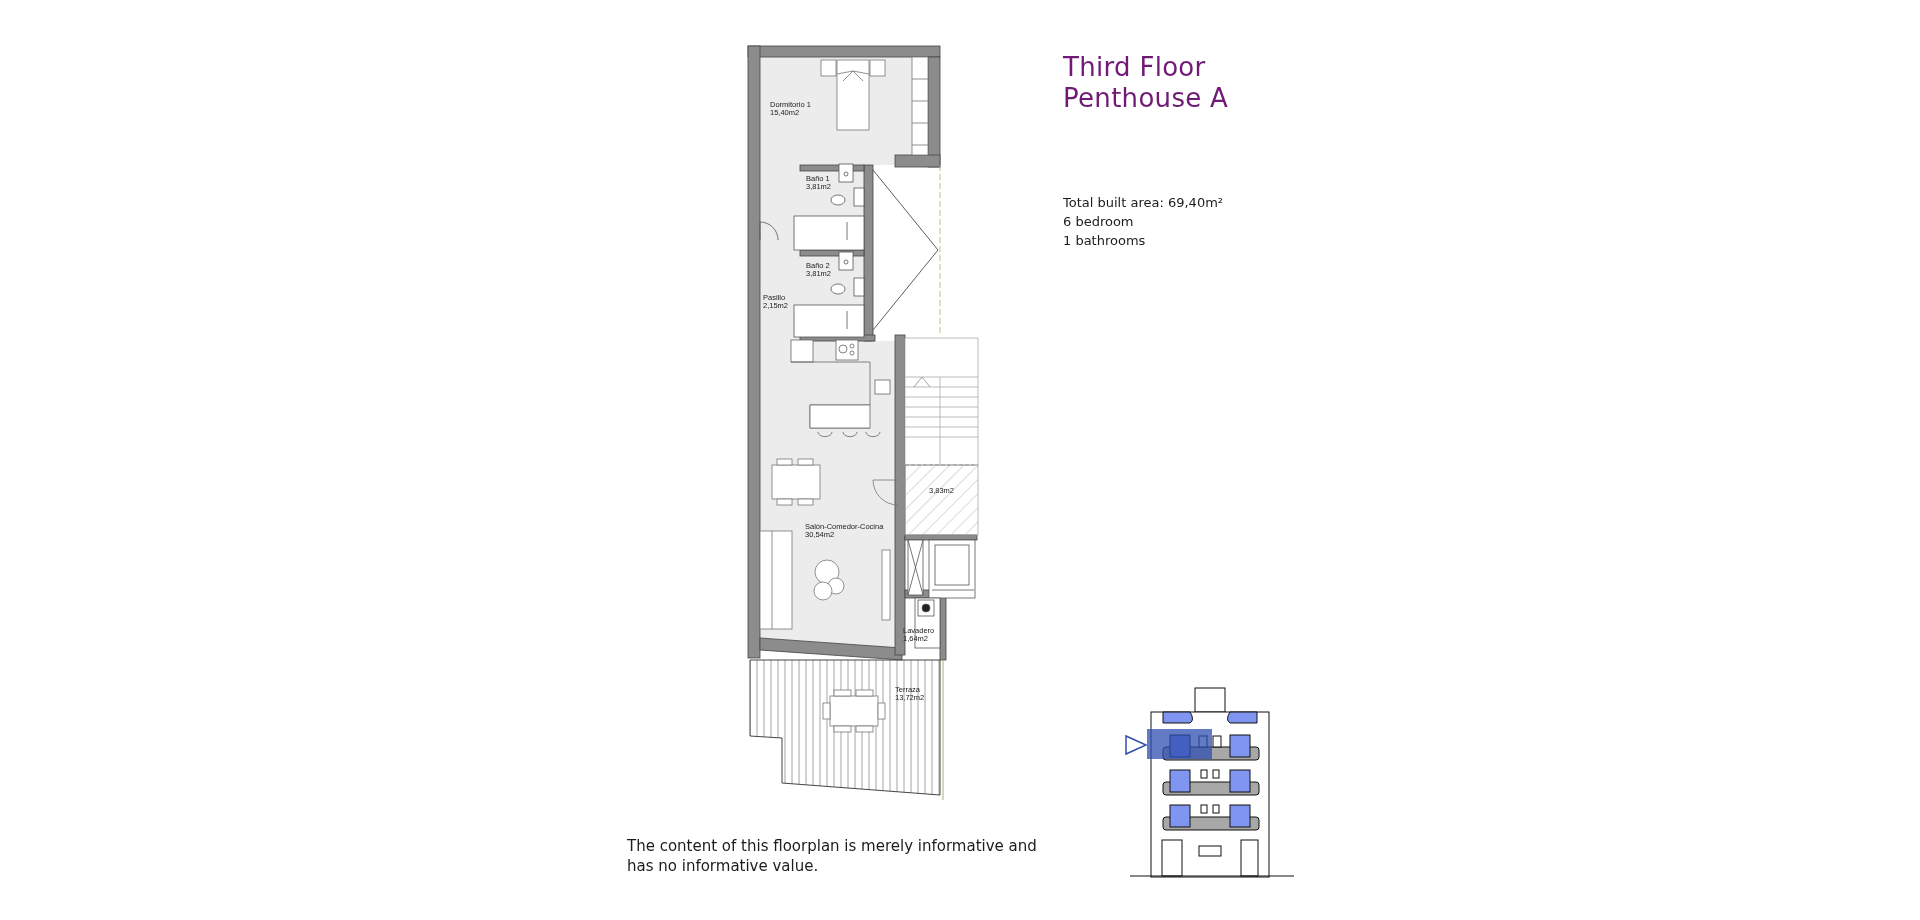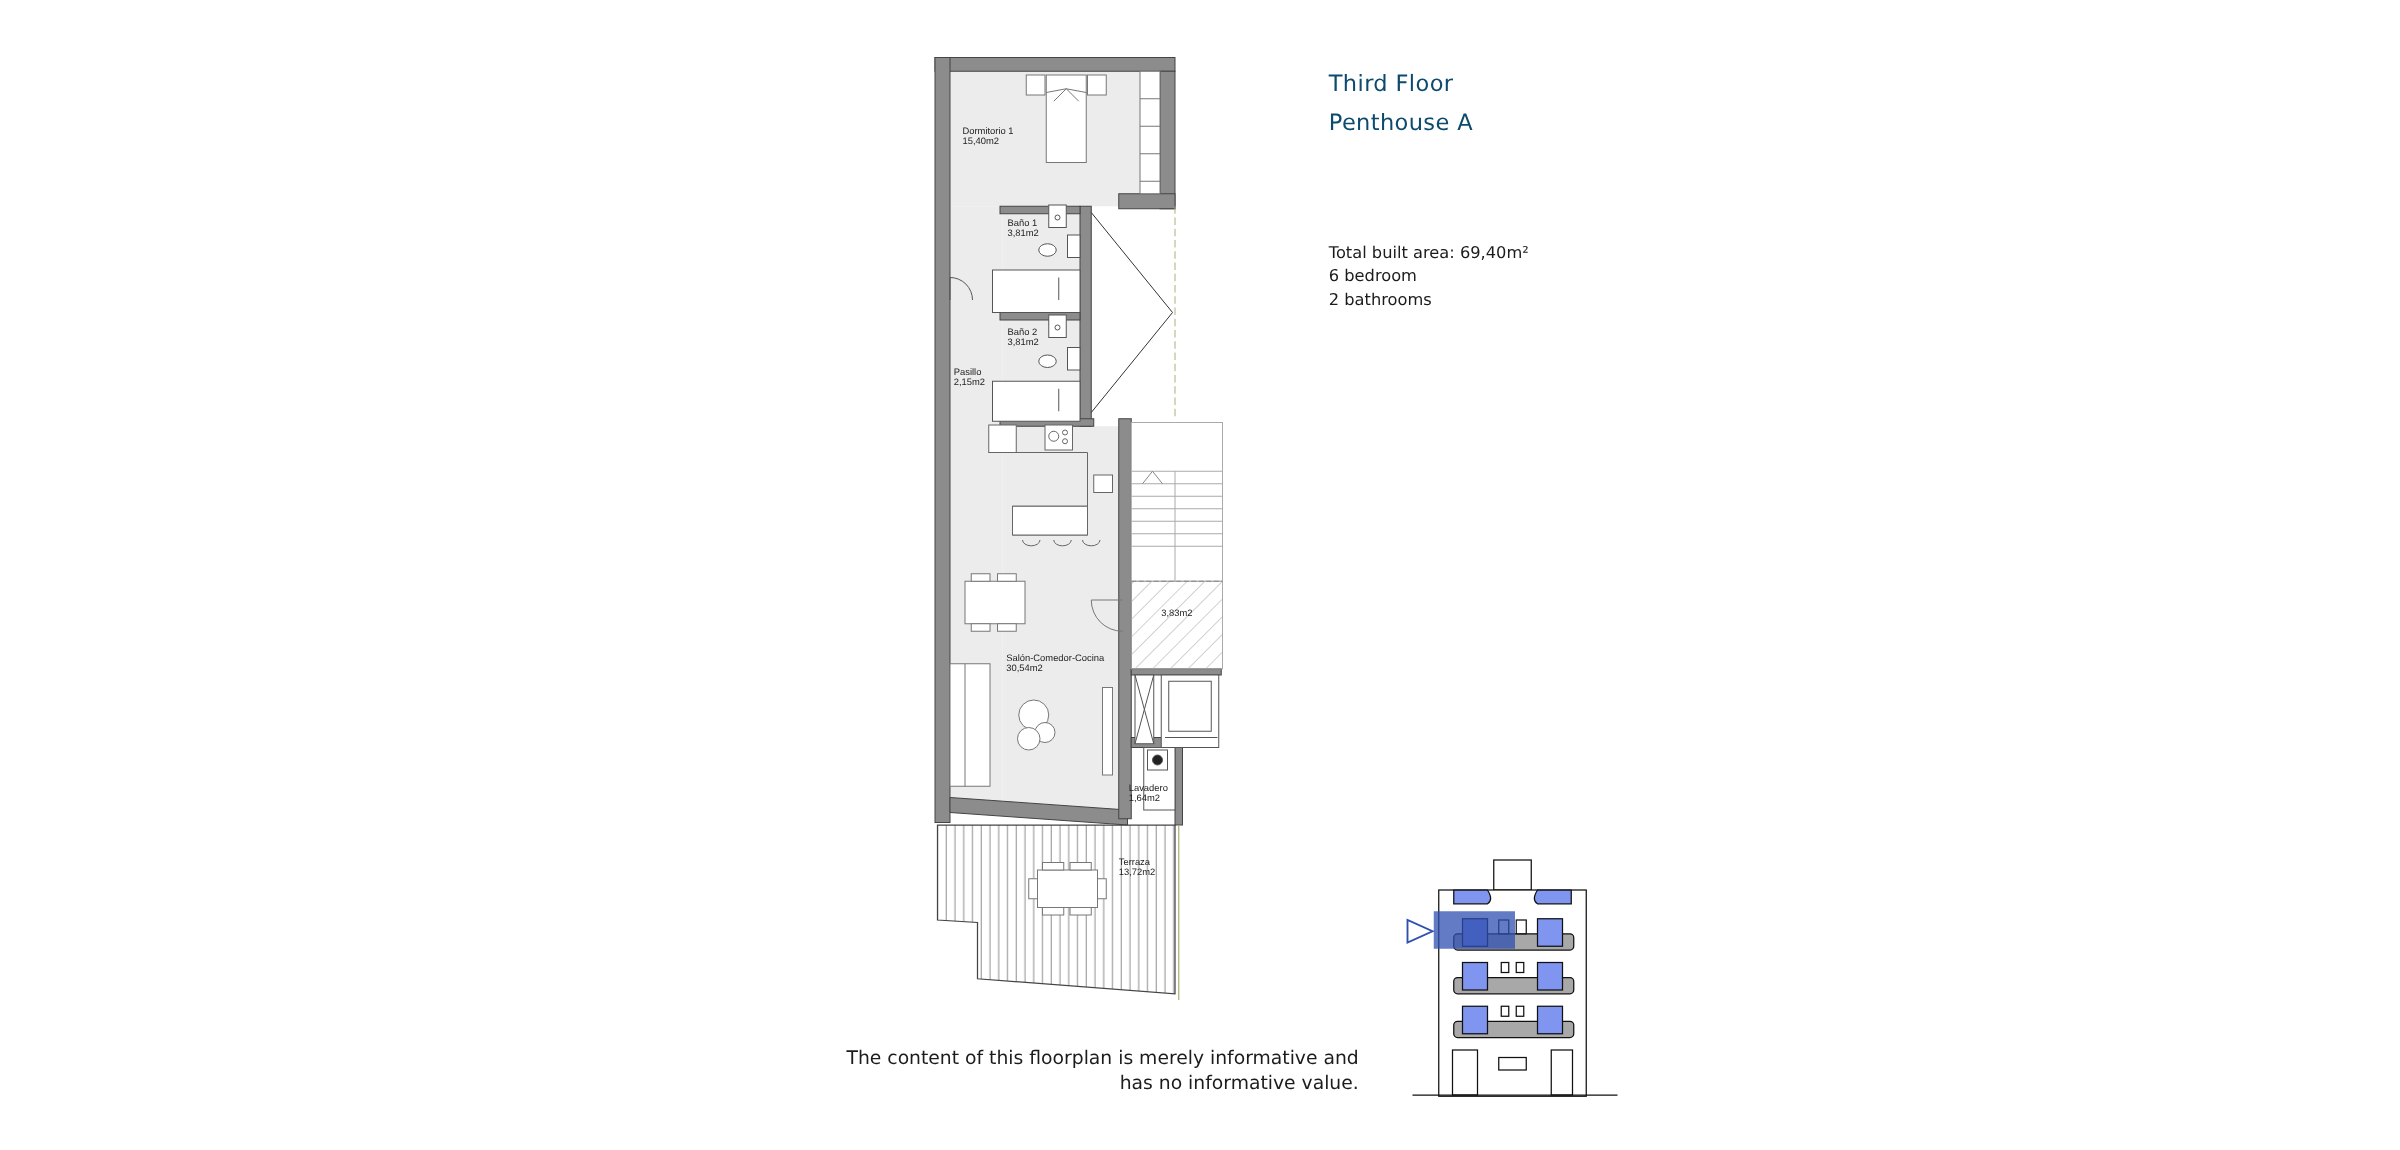--- a/index.html
+++ b/index.html
@@ -1,20 +1,20 @@
 <!DOCTYPE html>
 <html><head>
 <meta charset="utf-8">
 <style>
   html, body { margin:0; padding:0; background:#ffffff; }
   body { width:1920px; height:920px; position:relative; overflow:hidden; font-family:"DejaVu Sans", sans-serif; color:#1a1a1a; }
   .plan { position:absolute; left:0; top:0; width:1920px; height:920px; }
-  .title { position:absolute; left:1063px; top:52px; font-size:18px; line-height:31px; font-weight:400; letter-spacing:0.3px; color:#0c4a6e; }
+  .title { position:absolute; left:1063px; top:52px; font-size:26px; line-height:31px; font-weight:400; letter-spacing:0.3px; color:#701a75; }
   .info { position:absolute; left:1063px; top:193px; font-size:13px; line-height:19px; color:#1c1c1c; }
-  .disclaimer { position:absolute; left:627px; top:836px; font-size:15px; line-height:20px; color:#1c1c1c; width:460px;text-align:right; }
+  .disclaimer { position:absolute; left:627px; top:836px; font-size:15px; line-height:20px; color:#1c1c1c; width:460px; }
   .room-label { font-family:"Liberation Sans", sans-serif; font-size:7.5px; fill:#222; }
 </style>
 </head>
 <body>
 
 <svg class="plan" viewBox="0 0 1920 920" xmlns="http://www.w3.org/2000/svg">
   <defs>
     <pattern id="hatch" width="10" height="10" patternUnits="userSpaceOnUse" patternTransform="rotate(45)">
       <line x1="0" y1="0" x2="0" y2="10" stroke="#b5b5b5" stroke-width="1"></line>
     </pattern>
@@ -202,19 +202,19 @@
 </svg>
 
 <div class="title">
   <div>Third Floor</div>
   <div>Penthouse A</div>
 </div>
 
 <div class="info">
   <div>Total built area: 69,40m²</div>
   <div>6 bedroom</div>
-  <div>2 bathrooms</div>
+  <div>1 bathrooms</div>
 </div>
 
 <div class="disclaimer">
   <div>The content of this floorplan is merely informative and</div>
   <div>has no informative value.</div>
 </div>
 
 </body></html>

